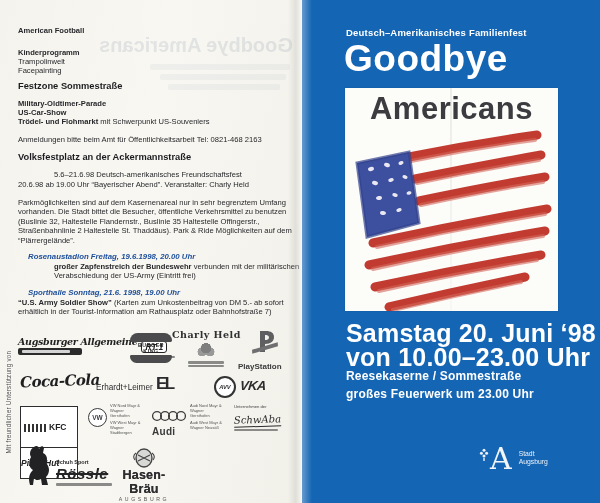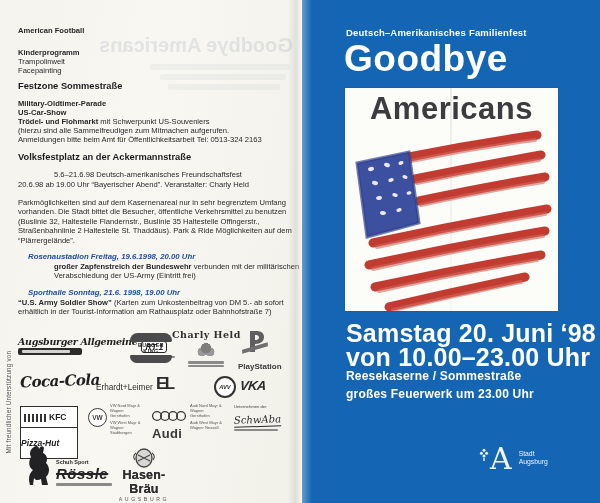--- a/index.html
+++ b/index.html
@@ -49,29 +49,29 @@
 
   .coke{font-family:"DejaVu Serif",serif;font-weight:bold;font-style:italic;font-size:15px;
         letter-spacing:-.5px;color:#1f1f21;transform:rotate(-2deg);}
   .el-word{font-size:8.2px;color:#2a2a2c;}
   .el-mark{font-weight:bold;font-size:17px;letter-spacing:-2.5px;color:#2a2a2c;font-family:"Liberation Sans",sans-serif;}
   .avv-circle{width:18px;height:18px;border:2px solid #333;border-radius:50%;display:flex;
               align-items:center;justify-content:center;font-weight:bold;font-style:italic;font-size:5.8px;color:#333;background:#fff;}
   .vka{font-weight:bold;font-style:italic;font-size:13px;letter-spacing:-.5px;color:#2c2c2e;transform:skewX(-6deg);}
 
   .kfc-box{width:56px;border:1.6px solid #2d2d2f;background:#fff;}
-  .kfc-row{display:flex;align-items:flex-end;gap:3px;padding:5px 3px;}
+  .kfc-row{display:flex;align-items:flex-end;gap:3px;padding:15px 3px;}
   .hatch{width:22px;height:8px;background:repeating-linear-gradient(90deg,#333 0 1.6px,transparent 1.6px 4px);}
   .kfc-word{font-weight:bold;font-size:8.5px;color:#222;}
   .ph-row{border-top:1.4px solid #2d2d2f;font-weight:bold;font-style:italic;font-size:8.5px;color:#222;padding:10px 0;}
 
   .vw-circle{width:17px;height:17px;border:1.7px solid #3a3a3c;border-radius:50%;display:flex;
              align-items:center;justify-content:center;font-weight:bold;font-size:6.5px;color:#3a3a3c;background:#fff;}
   .dealer{font-size:4px;line-height:4.8px;color:#555;width:34px;}
-  .audi-word{font-weight:bold;font-size:13px;color:#3a3a3c;letter-spacing:.3px;}
+  .audi-word{font-weight:bold;font-size:10px;color:#3a3a3c;letter-spacing:.3px;}
 
   .schwaba-top{font-size:4.2px;color:#444;}
   .schwaba{font-family:"DejaVu Serif",serif;font-style:italic;font-size:10px;color:#2a2a2c;
            border-bottom:1.6px solid #2a2a2c;display:inline-block;transform:rotate(-2deg);padding-bottom:1px;}
 
   .roessle-line1{font-weight:bold;font-size:5.5px;color:#2a2a2c;}
   .roessle-word{font-weight:bold;font-style:italic;font-size:15px;color:#242426;letter-spacing:.5px;
                 text-decoration:line-through;text-decoration-thickness:1.5px;}
   .hasen-word{font-weight:bold;font-size:12.5px;color:#2e2e30;letter-spacing:.2px;text-shadow:0 0 .6px #2e2e30;}
   .hasen-city{font-size:5.2px;letter-spacing:2.6px;color:#555;text-align:center;}
@@ -110,22 +110,21 @@
 
     <div class="t b" style="left:18px;top:48px;">Kinderprogramm</div>
     <div class="t" style="left:18px;top:57px;">Trampolinwelt</div>
     <div class="t" style="left:18px;top:66px;">Facepainting</div>
 
     <div class="hdr" style="left:18px;top:81px;">Festzone Sommestraße</div>
 
     <div class="t b" style="left:18px;top:99px;">Military-Oldtimer-Parade</div>
     <div class="t b" style="left:18px;top:108px;">US-Car-Show</div>
     <div class="t wrap" style="left:18px;top:117px;"><b>Trödel- und Flohmarkt</b><span> mit Schwerpunkt US-Souveniers</span></div>
-    <div class="t wrap" style="left:18px;top:126px;">(hierzu sind alle Sammelfreudigen zum Mitmachen aufgerufen.</div>
-    <div class="t wrap" style="left:18px;top:135px;">Anmeldungen bitte beim Amt für Öffentlichkeitsarbeit Tel: 0513-324 2163</div>
+    <div class="t wrap" style="left:18px;top:135px;">Anmeldungen bitte beim Amt für Öffentlichkeitsarbeit Tel: 0821-468 2163</div>
 
     <div class="hdr" style="left:18px;top:152px;">Volksfestplatz an der Ackermannstraße</div>
 
     <div class="t wrap" style="left:18px;top:170px;padding-left:36px;">5.6–21.6.98  Deutsch-amerikanisches Freundschaftsfest</div>
     <div class="t wrap" style="left:18px;top:180px;">20.6.98 ab 19.00 Uhr “Bayerischer Abend”. Veranstalter: Charly Held</div>
 
     <div class="t wrap" style="left:18px;top:198px;">Parkmöglichkeiten sind auf dem Kasernenareal nur in sehr begrenztem Umfang vorhanden. Die Stadt bittet die Besucher, öffentliche Verkehrsmittel zu benutzen (Buslinie 32, Haltestelle Flandernstr., Buslinie 35 Haltestelle Offingerstr., Straßenbahnlinie 2 Haltestelle St. Thaddäus). Park &amp; Ride Möglichkeiten auf dem “Plärrergelände”.</div>
 
     <div class="ital-head" style="left:28px;top:252px;">Rosenaustadion Freitag, 19.6.1998, 20.00 Uhr</div>
     <div class="t wrap" style="left:18px;top:262px;margin-left:36px;"><b>großer Zapfenstreich der Bundeswehr</b><span> verbunden mit der militärischen Verabschiedung der US-Army (Eintritt frei)</span></div>
@@ -155,21 +154,21 @@
       <div class="bk-bot"></div>
     </div>
 
     <div class="logo" style="left:172px;top:329px;text-align:center;">
       <div class="charly">Charly Held</div>
       <div class="crest"></div>
       <div class="tiny-bar" style="width:36px;margin:2px auto 0;"></div>
       <div class="tiny-bar" style="width:36px;margin:1px auto 0;"></div>
     </div>
 
-    <div class="logo" style="left:238px;top:330px;text-align:left;">
+    <div class="logo" style="left:238px;top:330px;text-align:right;">
       <svg width="34" height="28" viewBox="0 0 34 28">
         <path d="M12 1 L12 22 L17 22 L17 14 C23 14 26 11 26 7 C26 3 23 1 18 1 Z M17 5 C19 5 21 5.5 21 7.5 C21 9.5 19 10 17 10 Z" fill="#5f5f61"></path>
         <path d="M4 19 L30 13 L30 17 L4 23 Z" fill="#6f6f71" transform="rotate(-3 17 18)"></path>
       </svg>
       <div class="ps-word">PlayStation</div>
     </div>
 
     <div class="logo coke" style="left:20px;top:372px;">Coca-Cola</div>
     <div class="logo el-word" style="left:96px;top:383px;">Erhardt+Leimer</div>
     <div class="logo el-mark" style="left:156px;top:374px;">EL</div>

